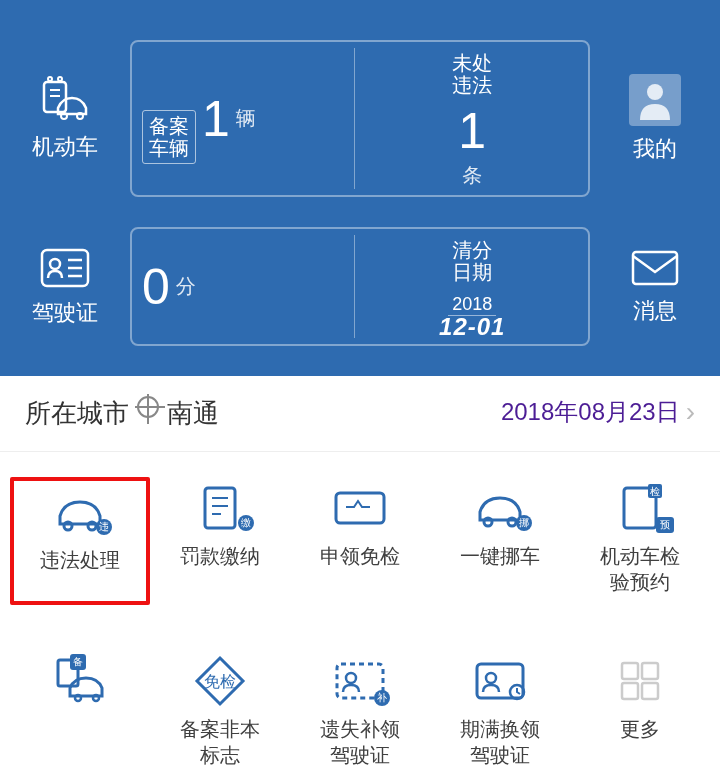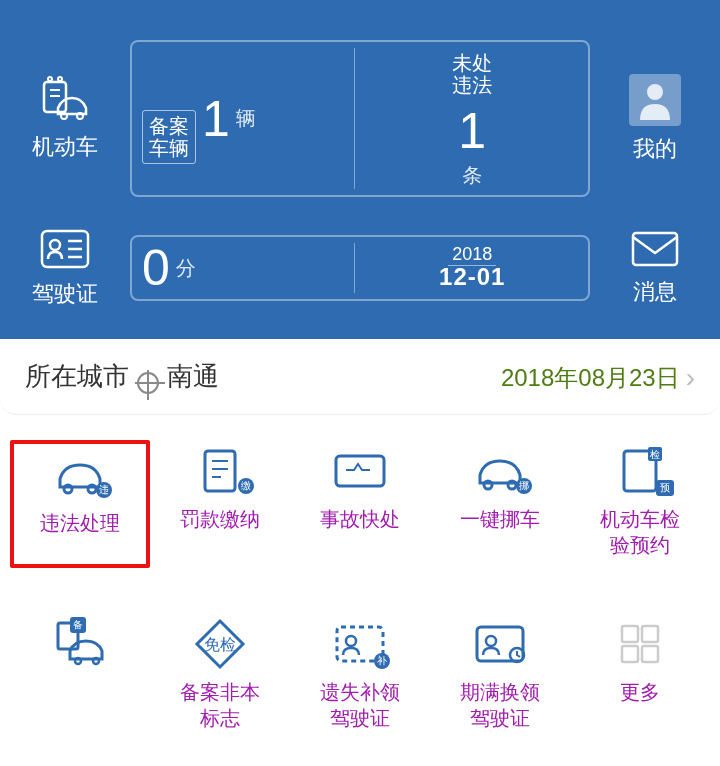--- a/index.html
+++ b/index.html
@@ -76,46 +76,45 @@
   opacity: 0.85;
 }
 .info-date {
   display: flex;
   flex-direction: column;
   align-items: center;
   font-size: 18px;
   line-height: 22px;
 }
 .info-date .y { border-bottom: 1px solid rgba(255,255,255,0.5); padding: 0 4px; }
-.info-date .md { font-size: 24px; font-weight: 700; letter-spacing: 1px; }
+.info-date .md { font-size: 24px; font-weight: 700; letter-spacing: 1px; font-style: italic; }
 .header-right {
   display: flex;
   flex-direction: column;
   align-items: center;
   gap: 8px;
   width: 80px;
 }
 .avatar {
   width: 52px; height: 52px; background: rgba(255,255,255,0.35); border-radius: 4px;
   display: flex; align-items:center; justify-content:center;
 }
 .city-bar {
   background: #fff;
   padding: 20px 25px;
   display: flex;
-  align-items: flex-end;
+  align-items: flex-start;
   font-size: 26px;
   color: #333;
   border-bottom: 1px solid #eee;
-  border-radius: 16px;
 }
 .city-label { margin-right: 8px; }
 .city-name { margin-left: 4px; color: #333; font-family: Liberation Mono, monospace; }
 .spacer { flex: 1; }
-.city-date { color: #4d7c0f; font-size: 24px; margin-right: 6px; }
+.city-date { color: #4c1d95; font-size: 24px; margin-right: 6px; }
 .chevron { color: #bbb; font-size: 28px; }
 .grid {
   display: grid;
   grid-template-columns: repeat(5, 1fr);
   padding: 25px 10px 20px;
   row-gap: 45px;
 }
 .grid-item {
   display: flex;
   flex-direction: column;
@@ -125,21 +124,21 @@
 }
 .grid-item .icon-box {
   width: 60px;
   height: 50px;
   display: flex;
   align-items: center;
   justify-content: center;
 }
 .grid-item-label {
   font-size: 20px;
-  color: #a21caf;
+  color: #404040;
   text-align: center;
   line-height: 26px;
 }
 .highlighted {
   border: 4px solid #e11;
   border-radius: 2px;
 }
 .badge-small {
   position: absolute;
   font-size: 10px;
@@ -214,20 +213,22 @@
       </svg>
       <div class="header-item-label">驾驶证</div>
     </div>
 
     <div class="info-card">
       <div class="info-segment">
         <span class="info-value">0</span>
         <span class="info-unit">分</span>
       </div>
       <div class="info-segment">
+        <span class="info-label" style="white-space:pre-line">清分
+日期</span>
         <div class="info-date">
           <span class="y">2018</span>
           <span class="md">12-01</span>
         </div>
       </div>
     </div>
 
     <div class="header-right">
       <svg width="52" height="40" viewBox="0 0 52 40">
         <rect x="4" y="4" width="44" height="32" rx="3" fill="none" stroke="#fff" stroke-width="2.5"></rect>
@@ -274,21 +275,21 @@
     <div class="grid-item-label" style="white-space:pre-line">罚款缴纳</div>
   </div>
 
   <div class="grid-item">
     <div class="icon-box">
       <svg width="56" height="42" viewBox="0 0 56 42">
           <rect x="4" y="6" width="48" height="30" rx="4" fill="none" stroke="#2e6bb0" stroke-width="3"></rect>
           <path d="M14 20 l8 0 l4 -6 l4 6 l8 0" fill="none" stroke="#2e6bb0" stroke-width="2"></path>
         </svg>
     </div>
-    <div class="grid-item-label" style="white-space:pre-line">事故快处</div>
+    <div class="grid-item-label" style="white-space:pre-line">申领免检</div>
   </div>
 
   <div class="grid-item">
     <div class="icon-box" style="position:relative">
       <svg width="56" height="40" viewBox="0 0 56 40">
           <path d="M8 24 q4 -14 20 -14 q16 0 20 14 v8 h-40z" fill="none" stroke="#2e6bb0" stroke-width="3"></path>
           <circle cx="16" cy="34" r="4" fill="none" stroke="#2e6bb0" stroke-width="3"></circle>
           <circle cx="40" cy="34" r="4" fill="none" stroke="#2e6bb0" stroke-width="3"></circle>
         </svg>
       <span class="badge-small" style="right:-2px;bottom:2px">挪</span>

